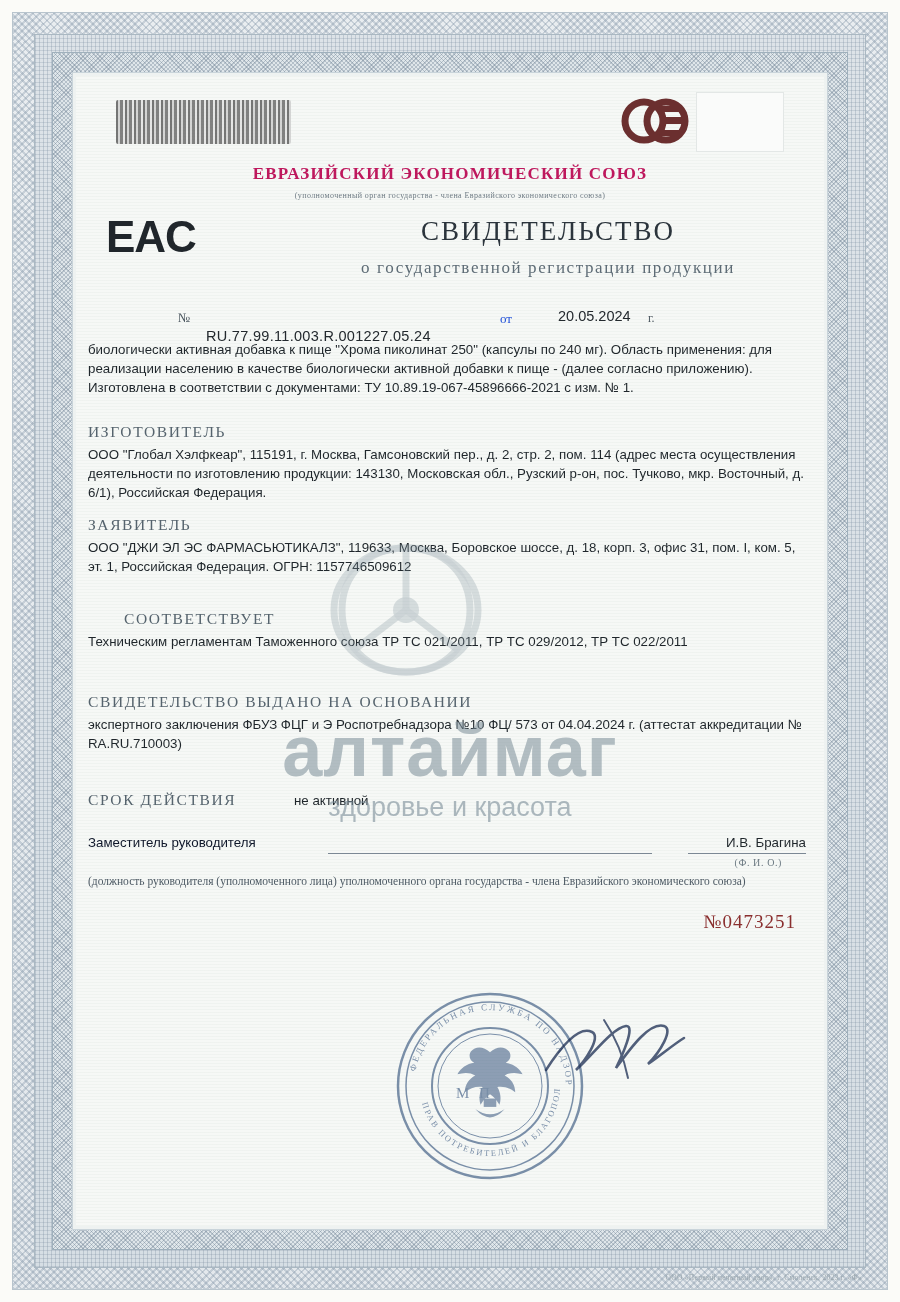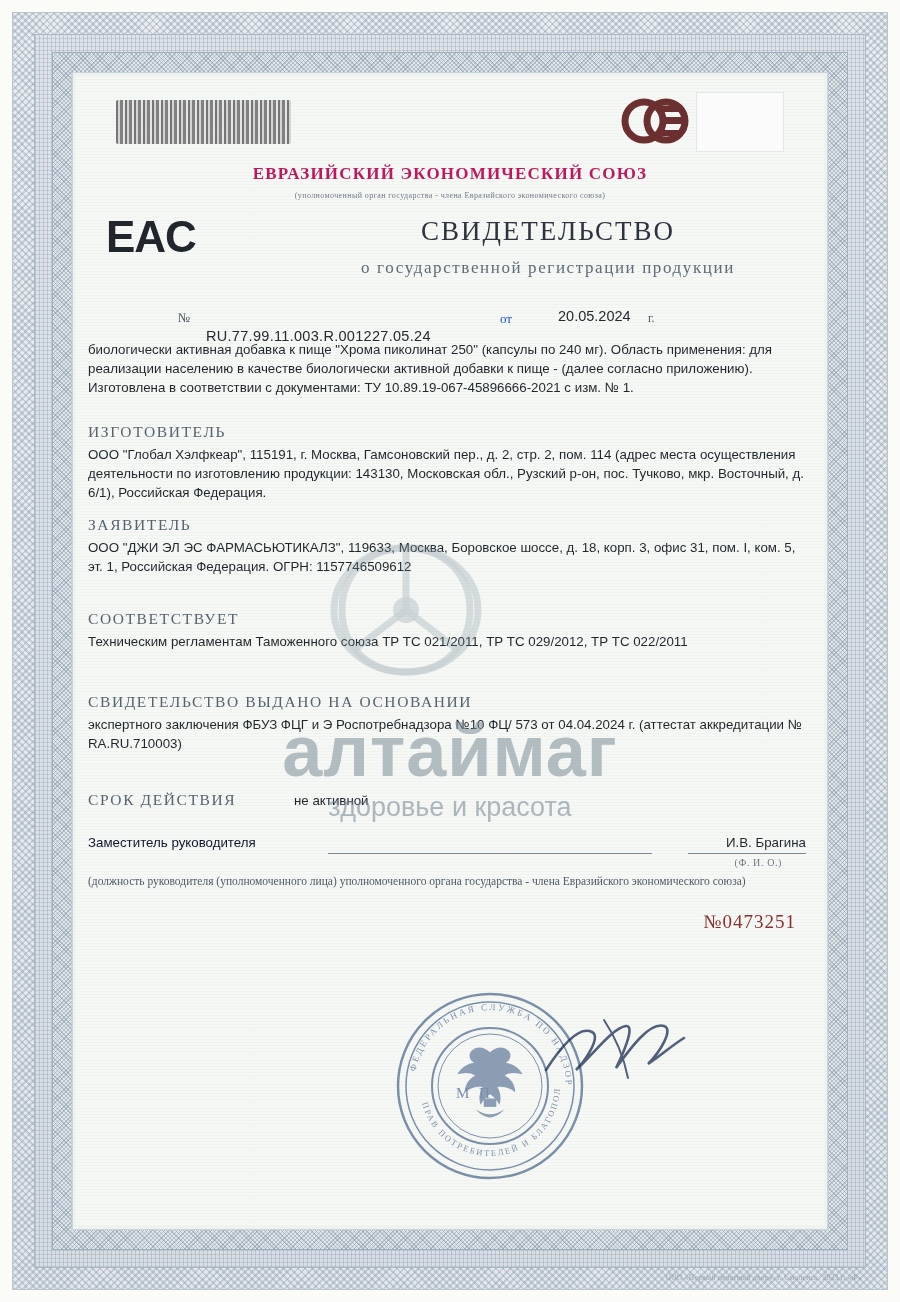--- a/index.html
+++ b/index.html
@@ -263,21 +263,21 @@
     </div>
 
     <div class="sec-body">биологически активная добавка к пище "Хрома пиколинат 250" (капсулы по 240 мг). Область применения: для реализации населению в качестве биологически активной добавки к пище - (далее согласно приложению). Изготовлена в соответствии с документами: ТУ 10.89.19-067-45896666-2021 с изм. № 1.</div>
 
     <div class="sec-head" style="margin-top:26px;">ИЗГОТОВИТЕЛЬ</div>
     <div class="sec-body">ООО "Глобал Хэлфкеар", 115191, г. Москва, Гамсоновский пер., д. 2, стр. 2, пом. 114 (адрес места осуществления деятельности по изготовлению продукции: 143130, Московская обл., Рузский р-он, пос. Тучково, мкр. Восточный, д. 6/1), Российская Федерация.</div>
 
     <div class="sec-head" style="margin-top:14px;">ЗАЯВИТЕЛЬ</div>
     <div class="sec-body">ООО "ДЖИ ЭЛ ЭС ФАРМАСЬЮТИКАЛЗ", 119633, Москва, Боровское шоссе, д. 18, корп. 3, офис 31, пом. I, ком. 5, эт. 1, Российская Федерация. ОГРН: 1157746509612</div>
 
-    <div class="sec-head" style="margin-top:34px;">СООТВЕТСТВУЕТ</div>
+    <div class="sec-head" style="margin-top:34px;margin-left:36px;">СООТВЕТСТВУЕТ</div>
     <div class="sec-body">Техническим регламентам Таможенного союза ТР ТС 021/2011, ТР ТС 029/2012, ТР ТС 022/2011</div>
 
     <div class="sec-head" style="margin-top:42px;">СВИДЕТЕЛЬСТВО ВЫДАНО НА ОСНОВАНИИ</div>
     <div class="sec-body">экспертного заключения ФБУЗ ФЦГ и Э Роспотребнадзора №10 ФЦ/ 573 от 04.04.2024 г. (аттестат аккредитации № RA.RU.710003)</div>
 
     <div class="validity-row">
       <span class="vh">СРОК ДЕЙСТВИЯ</span>
       <span class="vv">не активной</span>
     </div>
 

